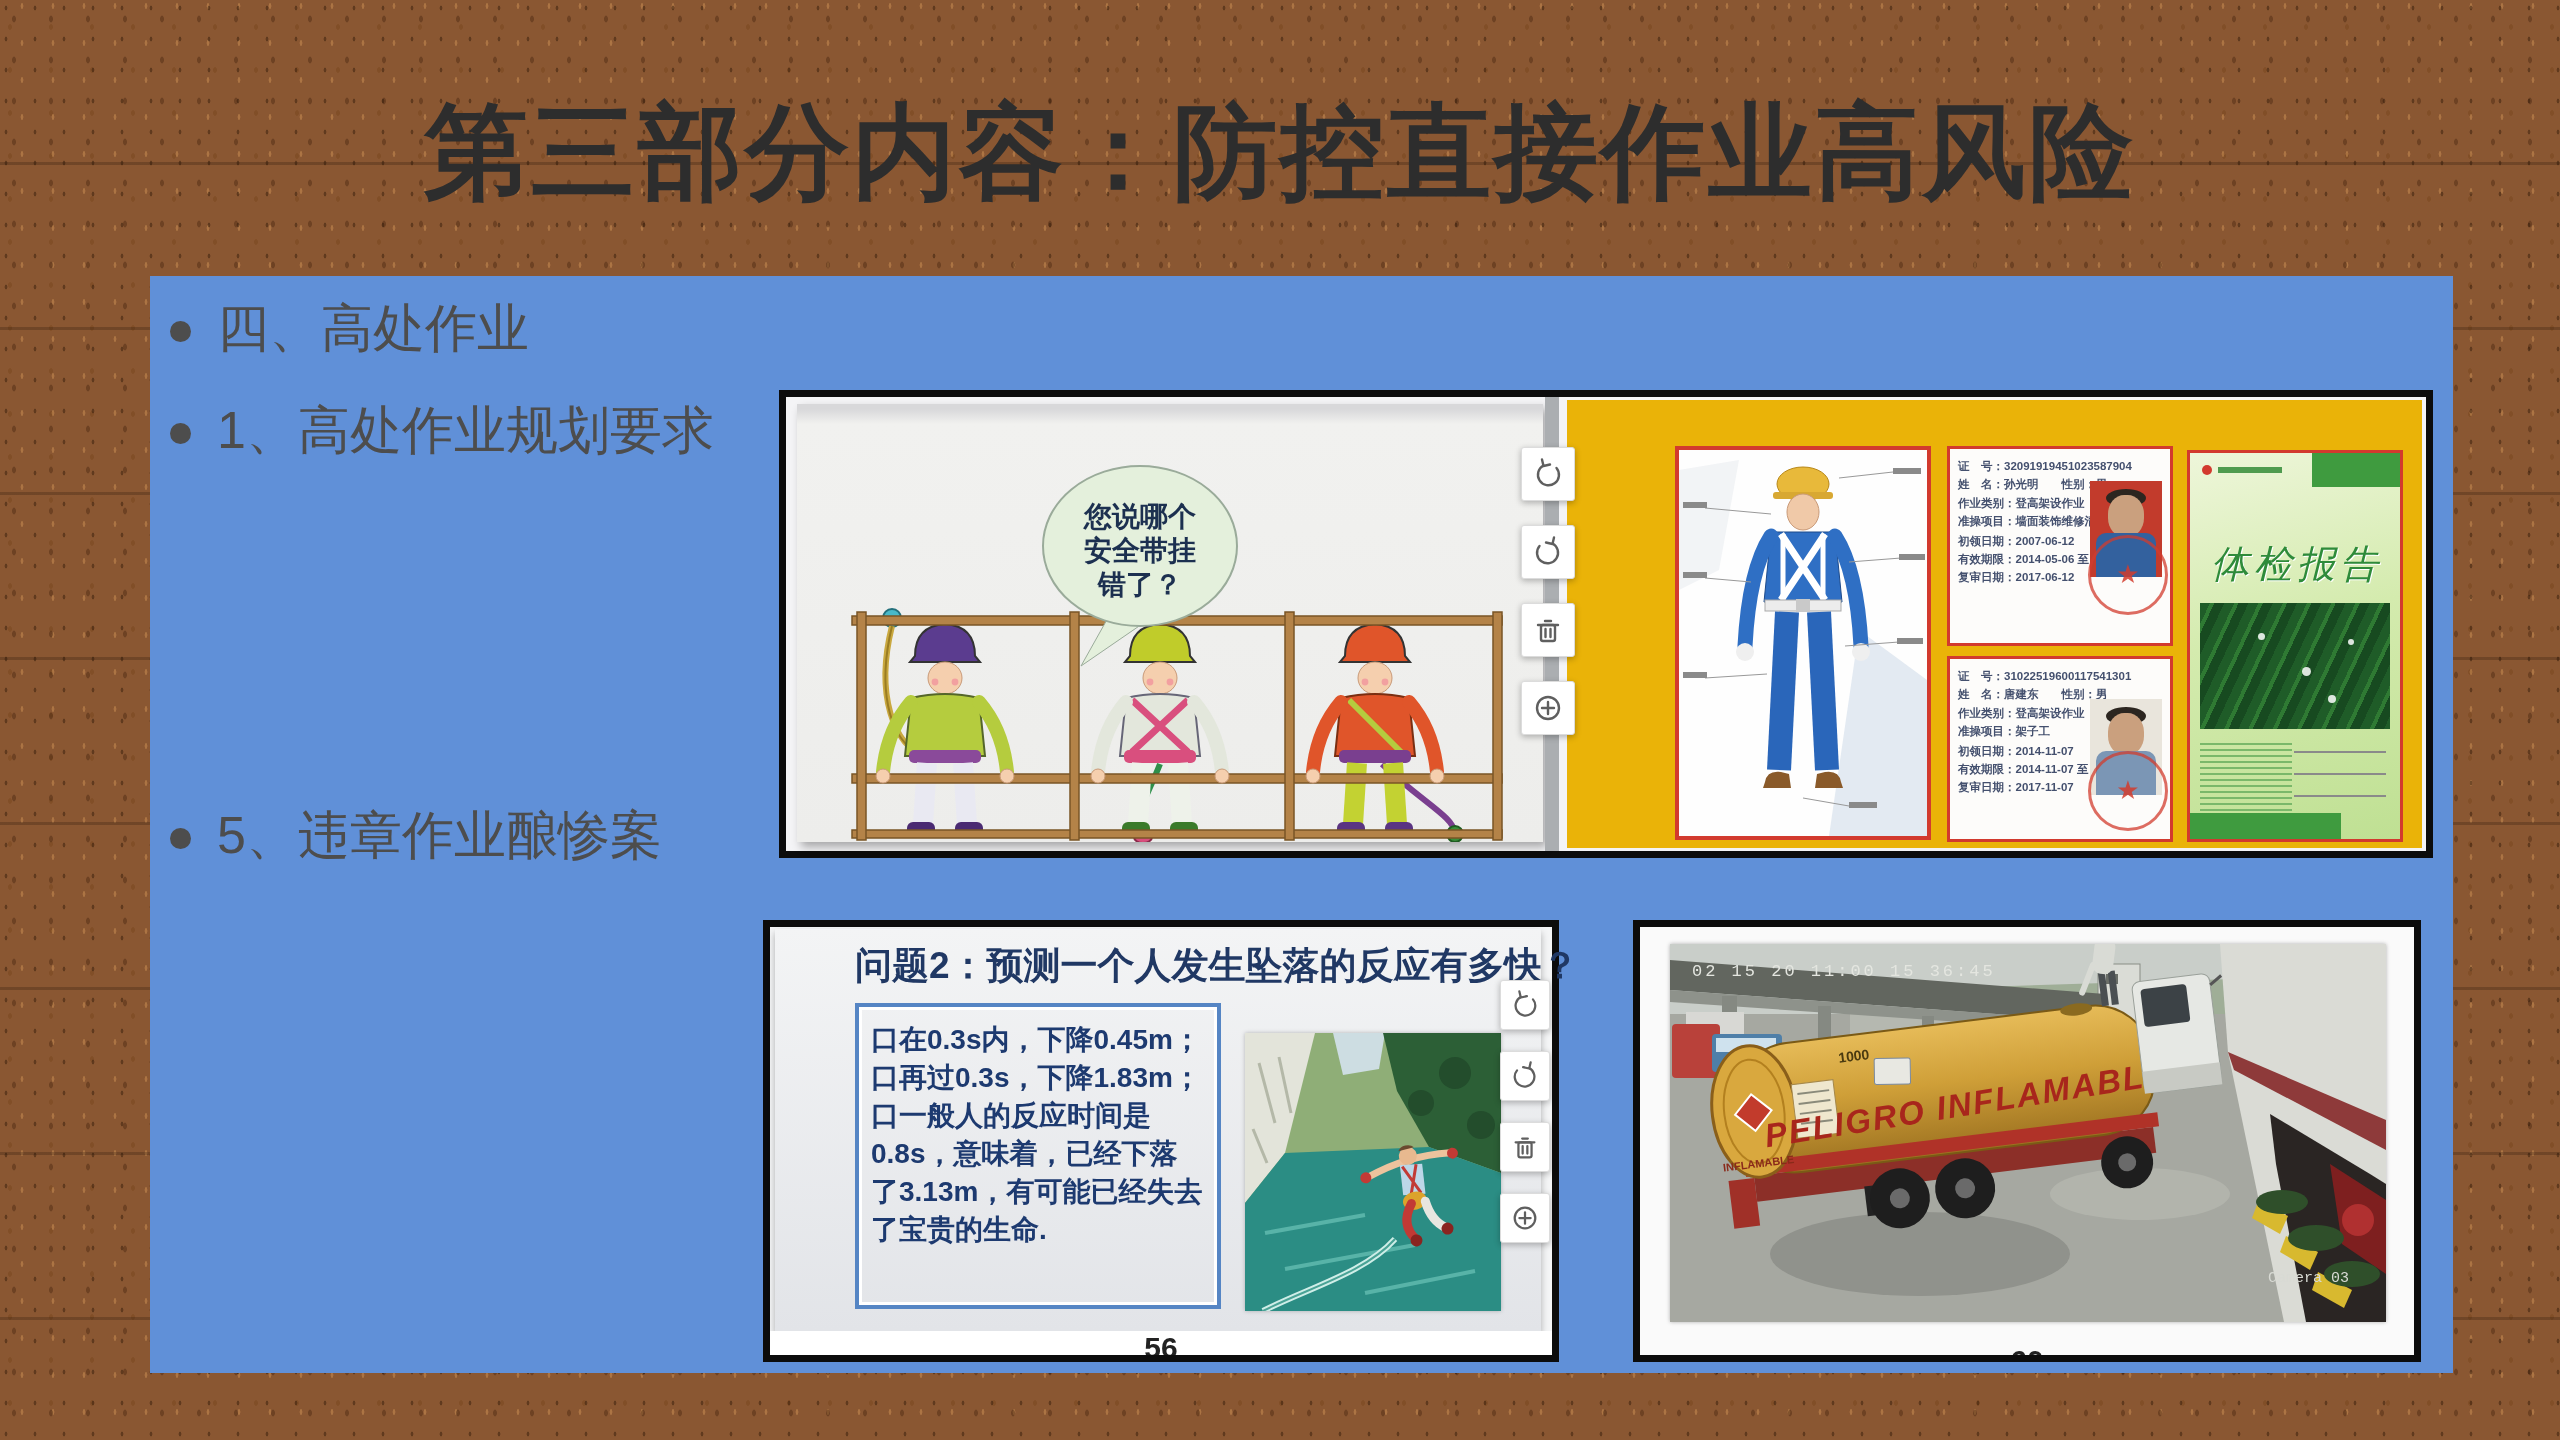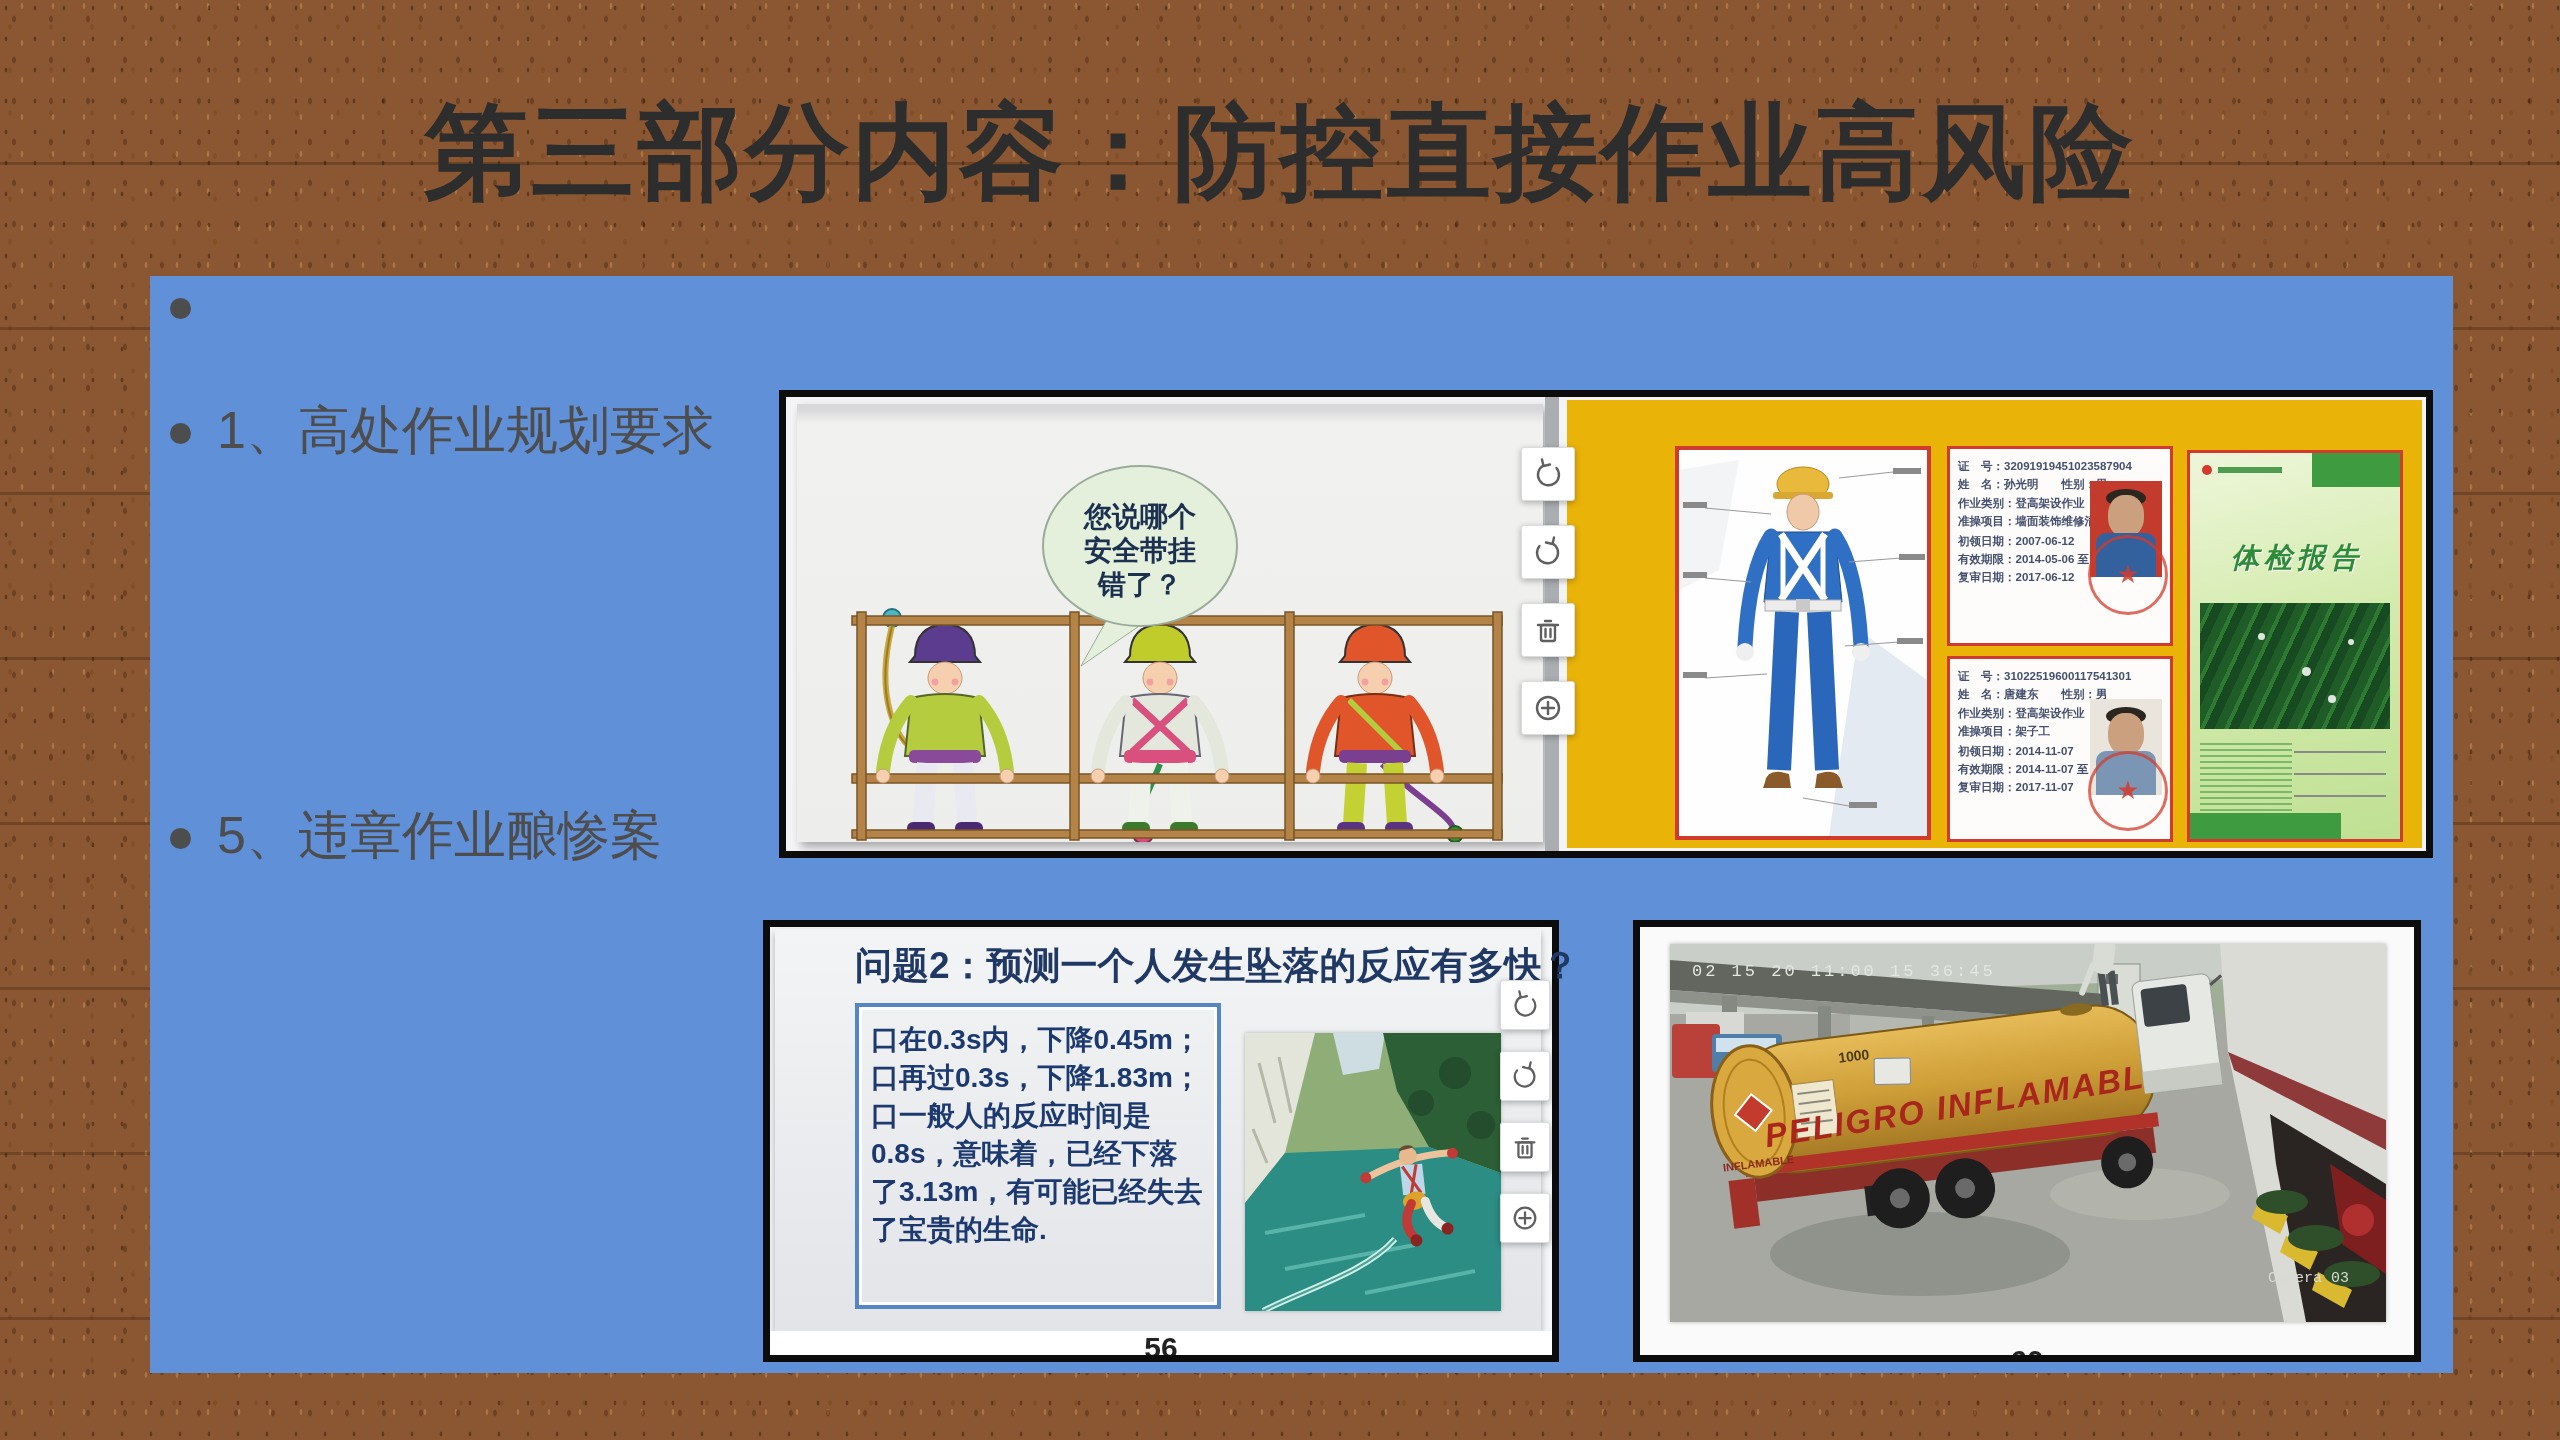--- a/index.html
+++ b/index.html
@@ -63,21 +63,21 @@
   .cert-photo.red{background:#c23b2c;} .cert-photo.lite{background:#e9e5dc;}
   .cp-head{position:absolute;left:18px;top:14px;width:36px;height:42px;border-radius:45%;background:#caa07e;}
   .cp-hair{position:absolute;left:16px;top:8px;width:40px;height:18px;border-radius:50%;background:#2c2620;}
   .cp-suit{position:absolute;left:6px;top:52px;width:60px;height:44px;border-radius:10px 10px 0 0;background:#33619e;}
   .stamp{position:absolute;width:74px;height:74px;border:3px solid rgba(210,60,45,.75);border-radius:50%;
     display:flex;align-items:center;justify-content:center;color:rgba(210,60,45,.85);font-size:26px;}
   .booklet{position:absolute;left:620px;top:50px;width:216px;height:392px;border:3px solid #d23a2e;
     box-sizing:border-box;background:linear-gradient(165deg,#eef6da 0%,#d4ebae 45%,#bfe093 100%);overflow:hidden;}
   .bk-top{position:absolute;right:0;top:0;width:42%;height:34px;background:#3f9b3f;}
   .bk-bottom{position:absolute;left:0;bottom:0;width:72%;height:26px;background:#3f9b3f;}
-  .bk-title{position:absolute;left:4px;right:0;top:86px;text-align:center;font-size:28px;font-weight:bold;
+  .bk-title{position:absolute;left:4px;right:0;top:86px;text-align:center;font-size:38px;font-weight:normal;
     font-style:italic;letter-spacing:5px;color:#2e8b3a;text-shadow:1px 1px 0 #fff;}
   .bk-photo{position:absolute;left:10px;top:150px;right:10px;height:126px;background:
     repeating-linear-gradient(115deg,#1f5c28 0 9px,#2f7a33 9px 13px,#174a20 13px 22px);}
   .bk-photo i{position:absolute;border-radius:50%;background:rgba(255,255,255,.85);}
   .bk-lines{position:absolute;left:10px;top:290px;width:92px;height:74px;background:
     repeating-linear-gradient(180deg,#7ab86a 0 2px,transparent 2px 6px);}
   .bk-blank{position:absolute;right:14px;width:92px;height:2px;background:#8a8a8a;}
   .bk-logo{position:absolute;left:12px;top:12px;width:10px;height:10px;border-radius:50%;background:#d23a2e;}
   .bk-logo-text{position:absolute;left:28px;top:14px;width:64px;height:6px;background:#4f9b4f;}
 
@@ -101,20 +101,21 @@
 <body>
 
 <div class="stage">
   <div class="leather"></div>
 
   <div class="main-title">第三部分内容：防控直接作业高风险</div>
 
   <div class="blue-panel">
     <div class="bullet b1">
       <span class="dot"></span>
+      <span>四、高处作业</span>
     </div>
     <div class="bullet b2">
       <span class="dot"></span>
       <span>1、高处作业规划要求</span>
     </div>
     <div class="bullet b3">
       <span class="dot"></span>
       <span>5、违章作业酿惨案</span>
     </div>
   </div>

